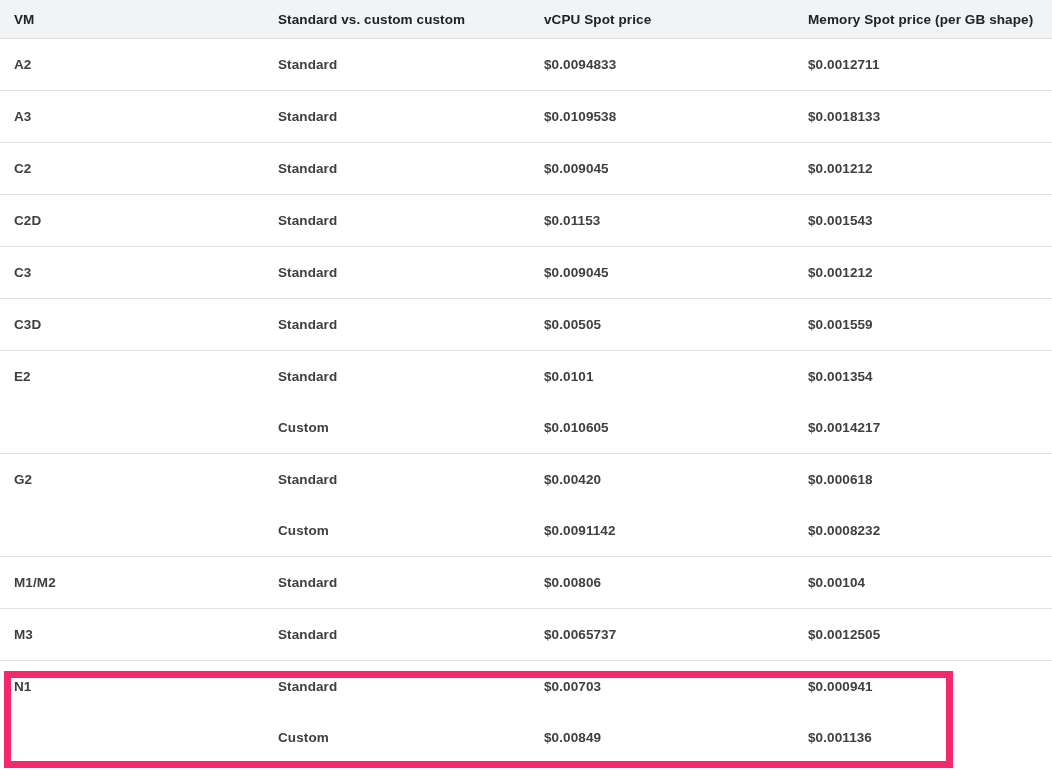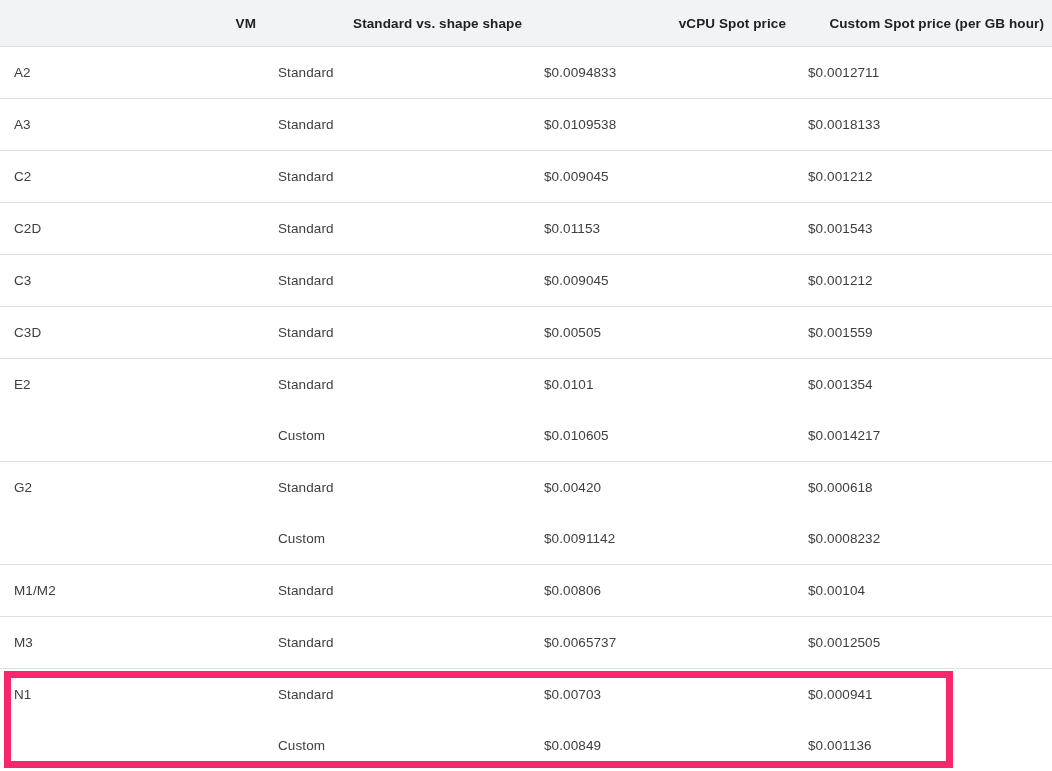--- a/index.html
+++ b/index.html
@@ -16,36 +16,36 @@
     border-collapse: collapse;
     width: 1052px;
     table-layout: fixed;
   }
   col.c1 { width: 264px; }
   col.c2 { width: 266px; }
   col.c3 { width: 264px; }
   col.c4 { width: 258px; }
   thead th {
     background: #f1f3f4;
-    height: 46px;
-    text-align: right;
+    height: 38px;
+    text-align: left;
     vertical-align: middle;
     padding: 0 8px 0 14px;
     font-size: 13.5px;
     font-weight: bold;
     color: #202124;
     letter-spacing: 0.1px;
     border-bottom: 1px solid #e0e0e0;
   }
   tbody td {
     height: 51px;
     vertical-align: middle;
     padding: 0 8px 0 14px;
     font-size: 13.5px;
-    font-weight: normal;
+    font-weight: bold;
     color: #3c4043;
     letter-spacing: 0.1px;
   }
   tbody tr.group-start td {
     border-top: 1px solid #e0e0e0;
   }
   tbody td.vm-cell[rowspan] {
     vertical-align: top;
     padding-top: 18px;
   }
@@ -68,23 +68,23 @@
 <table class="pricing">
   <colgroup>
     <col class="c1">
       <col class="c2">
       <col class="c3">
       <col class="c4">
   </colgroup>
   <thead>
     <tr>
       <th>VM</th>
-      <th>Standard vs. shape shape</th>
+      <th>Standard vs. custom custom</th>
       <th>vCPU Spot price</th>
-      <th>Custom Spot price (per GB hour)</th>
+      <th>Memory Spot price (per GB shape)</th>
     </tr>
   </thead>
   <tbody>
     <tr class="group-start">
       <td class="vm-cell">A2</td>
       <td>Standard</td>
       <td>$0.0094833</td>
       <td>$0.0012711</td>
     </tr>
     <tr class="group-start">

